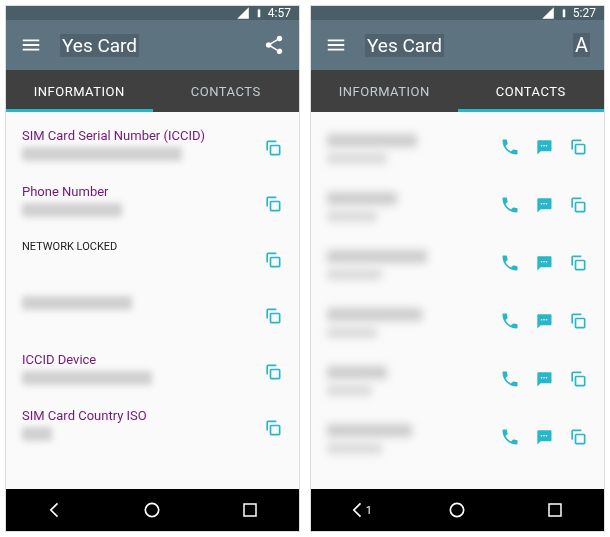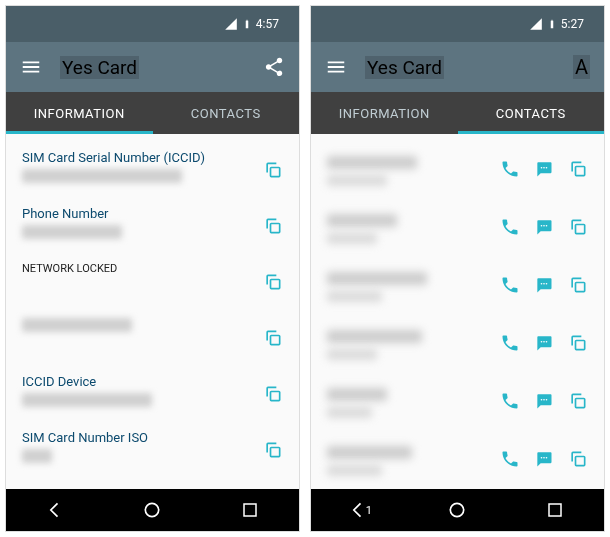--- a/index.html
+++ b/index.html
@@ -1,28 +1,28 @@
 <!DOCTYPE html>
 <html><head>
 <meta charset="utf-8">
 <style>
   * { margin: 0; padding: 0; box-sizing: border-box; }
   body { background: #fff; font-family: Roboto, Arial, sans-serif; display: flex; gap: 10px; padding: 5px; }
   .phone { width: 295px; height: 527px; background: #fff; display: flex; flex-direction: column; border: 1px solid #ddd; position: relative; }
-  .status-bar { background: #4a5e68; height: 36px; display: flex; justify-content: flex-end; align-items: center; padding: 0 20px; gap: 4px; color: #fff; font-size: 12px; }
-  .app-bar { background: #5d7480; height: 50px; display: flex; align-items: center; padding: 0 14px; color: #000000; }
+  .status-bar { background: #4a5e68; height: 14px; display: flex; justify-content: flex-end; padding: 0 8px; gap: 4px; color: #fff; font-size: 12px; }
+  .app-bar { background: #5d7480; height: 50px; display: flex; align-items: center; padding: 0 14px; color: #ffffff; }
   .app-title { font-size: 19px; font-weight: 400; margin-left: 18px; flex: 1; }
   .highlight { background: rgba(0,0,0,0.15); padding: 0 2px; }
   .tabs { background: #404040; height: 42px; display: flex; }
   .tab { flex: 1; display: flex; align-items: center; justify-content: center; color: #c0cdd3; font-size: 13px; letter-spacing: 0.5px; cursor: pointer; position: relative; }
   .tab.active { color: #fff; }
   .tab.active::after { content: ''; position: absolute; bottom: 0; left: 0; right: 0; height: 3px; background: #28b6c9; }
   .content { flex: 1; background: #fafafa; overflow: hidden; padding: 8px 0; }
   .info-row { padding: 8px 16px; position: relative; min-height: 56px; }
-  .info-label { font-size: 13px; color: #0c4a6e; margin-bottom: 4px; }
+  .info-label { font-size: 13px; color: #701a75; margin-bottom: 4px; }
   .info-value { font-size: 11px; color: #212121; }
   .blur-bar { background: #d0d0d0; height: 14px; border-radius: 2px; filter: blur(3px); display: inline-block; }
   .copy-btn { position: absolute; right: 16px; top: 18px; color: #28b6c9; cursor: pointer; }
   .contact-row { padding: 10px 16px; display: flex; align-items: center; min-height: 58px; }
   .contact-name { flex: 1; }
   .contact-actions { display: flex; gap: 14px; align-items: center; }
   .contact-actions svg { color: #28b6c9; }
   .nav-bar { background: #000; height: 42px; display: flex; align-items: center; justify-content: space-around; }
   .nav-btn { color: #fff; display: flex; align-items: center; justify-content: center; width: 60px; height: 100%; }
   .action-icon { color: #fff; }
@@ -87,21 +87,21 @@
       </div>
       <div class="info-row">
         <div class="info-label">ICCID Device</div>
         <div class="info-value"><span class="blur-bar" style="width: 130px;"></span></div>
         <div class="copy-btn"><svg width="20" height="20" viewBox="0 0 24 24" fill="none" stroke="#28b6c9" stroke-width="2">
             <rect x="9" y="9" width="11" height="11" rx="1"></rect>
             <path d="M5 15V5a1 1 0 011-1h10"></path>
           </svg></div>
       </div>
       <div class="info-row">
-        <div class="info-label">SIM Card Number ISO</div>
+        <div class="info-label">SIM Card Country ISO</div>
         <div class="info-value"><span class="blur-bar" style="width: 30px;"></span></div>
         <div class="copy-btn"><svg width="20" height="20" viewBox="0 0 24 24" fill="none" stroke="#28b6c9" stroke-width="2">
             <rect x="9" y="9" width="11" height="11" rx="1"></rect>
             <path d="M5 15V5a1 1 0 011-1h10"></path>
           </svg></div>
       </div>
     </div>
   <div class="nav-bar">
     <div class="nav-btn">
         <svg width="20" height="20" viewBox="0 0 24 24" fill="none" stroke="#fff" stroke-width="2">

